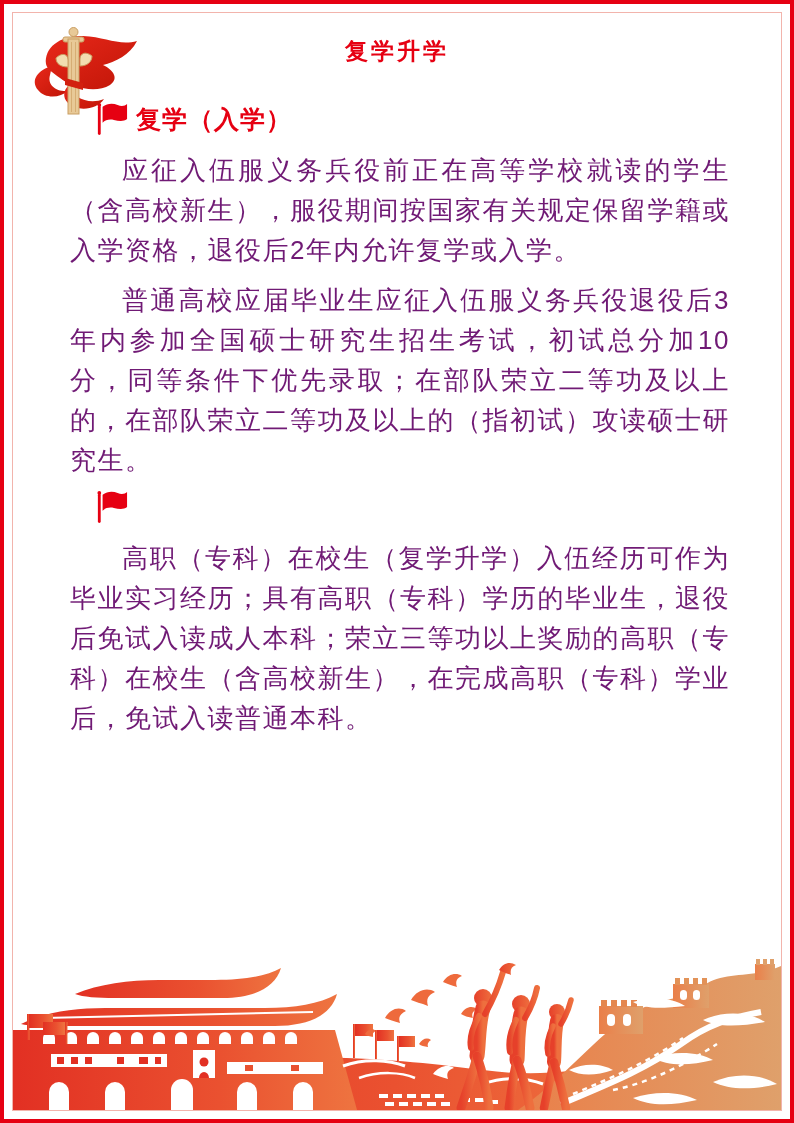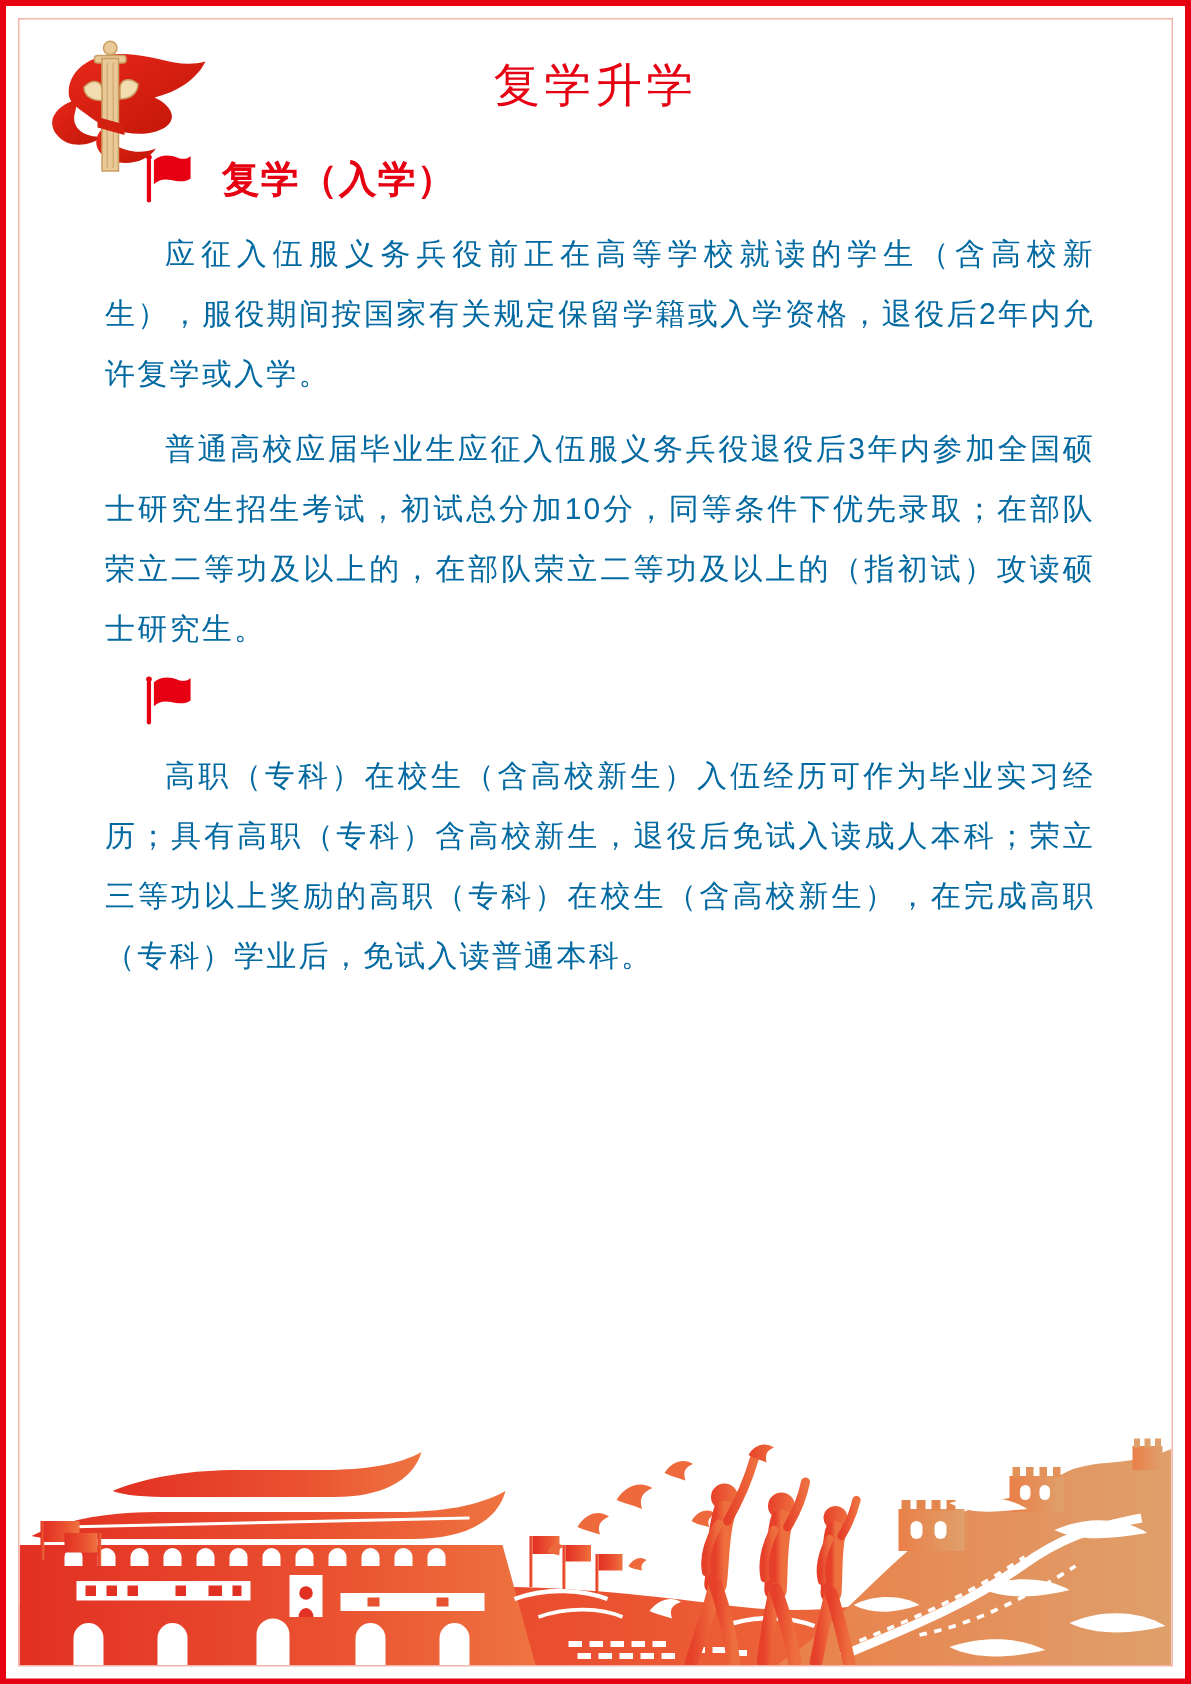--- a/index.html
+++ b/index.html
@@ -6,30 +6,30 @@
   html, body { background: #ffffff; }
   body { width: 794px; height: 1123px; position: relative; overflow: hidden;
          font-family: "Liberation Sans", "DejaVu Sans", sans-serif; }
 
   .outer-frame { position: absolute; inset: 0; border: 4px solid #e60012; pointer-events: none; z-index: 5; }
   .inner-frame { position: absolute; inset: 12px; border: 1px solid #f2b4ac; pointer-events: none; z-index: 5; }
 
   .emblem { position: absolute; left: 16px; top: 24px; width: 130px; height: 92px; z-index: 2; }
 
   .page-title { position: absolute; top: 36px; left: 0; width: 100%; text-align: center;
-                color: #e60012; font-size: 31px; font-weight: normal; letter-spacing: 3px; z-index: 1; }
+                color: #e60012; font-size: 23px; font-weight: bold; letter-spacing: 3px; z-index: 1; }
 
   .content { position: absolute; top: 98px; left: 70px; right: 64px; z-index: 1; }
 
-  .sec-head { display: flex; align-items: center; gap: 20px; color: #e60012;
+  .sec-head { display: flex; align-items: center; gap: 8px; color: #e60012;
               font-size: 25px; font-weight: bold; letter-spacing: 1px;
               margin: 4px 0 14px 26px; }
   .sec-head .flag-ic { width: 32px; height: 34px; flex: 0 0 auto; }
 
-  .content p { font-size: 20px; line-height: 40px; color: #0369a1; letter-spacing: 1.5px;
+  .content p { font-size: 26px; line-height: 40px; color: #701a75; letter-spacing: 1.5px;
                text-indent: 2em; text-align: justify; margin: 0 0 10px 0; }
 
   .footer-art { position: absolute; left: 13px; right: 13px; bottom: 13px; height: 152px; z-index: 0; }
 </style>
 </head>
 <body>
 
 <div class="outer-frame"></div>
 <div class="inner-frame"></div>
 
@@ -80,21 +80,21 @@
   </section>
 
   <section>
     <div class="sec-head">
       <svg class="flag-ic" viewBox="0 0 34 36" aria-hidden="true">
         <circle cx="3.5" cy="3" r="2" fill="#e60012"></circle>
         <rect x="2" y="4" width="3" height="31" rx="1.5" fill="#e60012"></rect>
         <path d="M7,5 C12,1 18,1 23,3 C27,5 31,4 33,2 L33,18 C29,21 24,20 19,19 C14,18 10,19 7,22 Z" fill="#e60012"></path>
       </svg>
     </div>
-    <p>高职（专科）在校生（含高校新生）入伍经历可作为毕业实习经历；具有高职（专科）含高校新生，退役后免试入读成人本科；荣立三等功以上奖励的高职（专科）在校生（含高校新生），在完成高职（专科）学业后，免试入读普通本科。</p>
+    <p>高职（专科）在校生（复学升学）入伍经历可作为毕业实习经历；具有高职（专科）学历的毕业生，退役后免试入读成人本科；荣立三等功以上奖励的高职（专科）在校生（含高校新生），在完成高职（专科）学业后，免试入读普通本科。</p>
   </section>
 
 
 </div>
 
 <svg class="footer-art" viewBox="0 0 768 152" preserveAspectRatio="none" aria-hidden="true">
   <defs>
     <linearGradient id="gRed" x1="0" y1="0" x2="1" y2="0">
       <stop offset="0" stop-color="#e23023"></stop>
         <stop offset="0.6" stop-color="#ea5130"></stop>

